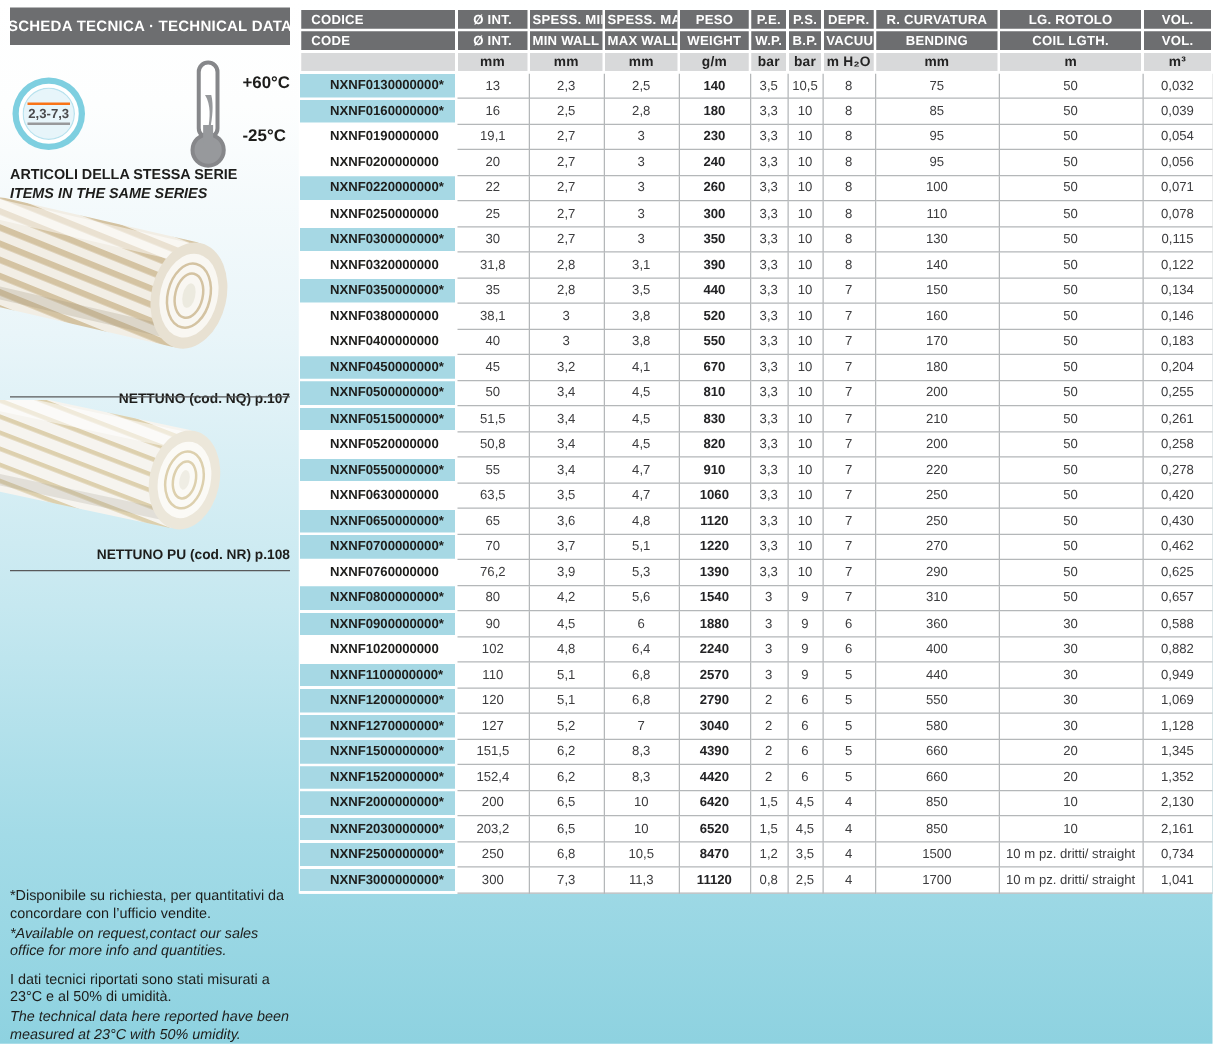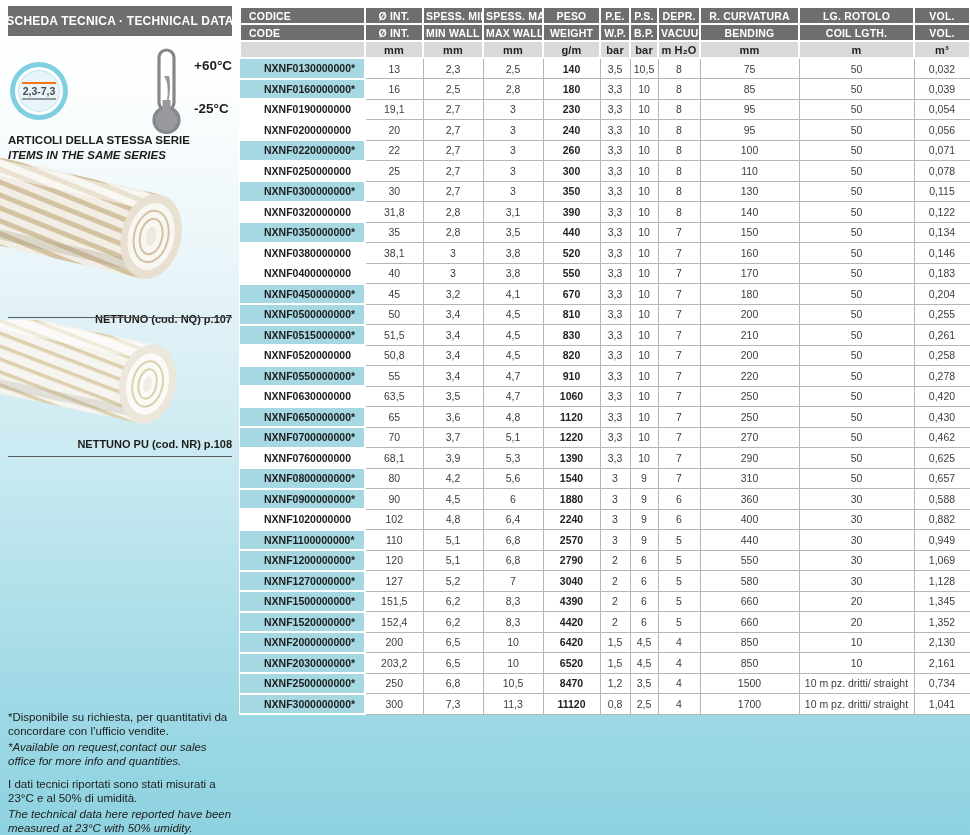--- a/index.html
+++ b/index.html
@@ -440,21 +440,21 @@
             <td class="bold">1220</td>
             <td>3,3</td>
             <td>10</td>
             <td>7</td>
             <td>270</td>
             <td>50</td>
             <td>0,462</td>
           </tr>
           <tr>
             <td class="code">NXNF0760000000</td>
-            <td>68,1</td>
+            <td>76,2</td>
             <td>3,9</td>
             <td>5,3</td>
             <td class="bold">1390</td>
             <td>3,3</td>
             <td>10</td>
             <td>7</td>
             <td>290</td>
             <td>50</td>
             <td>0,625</td>
           </tr>

